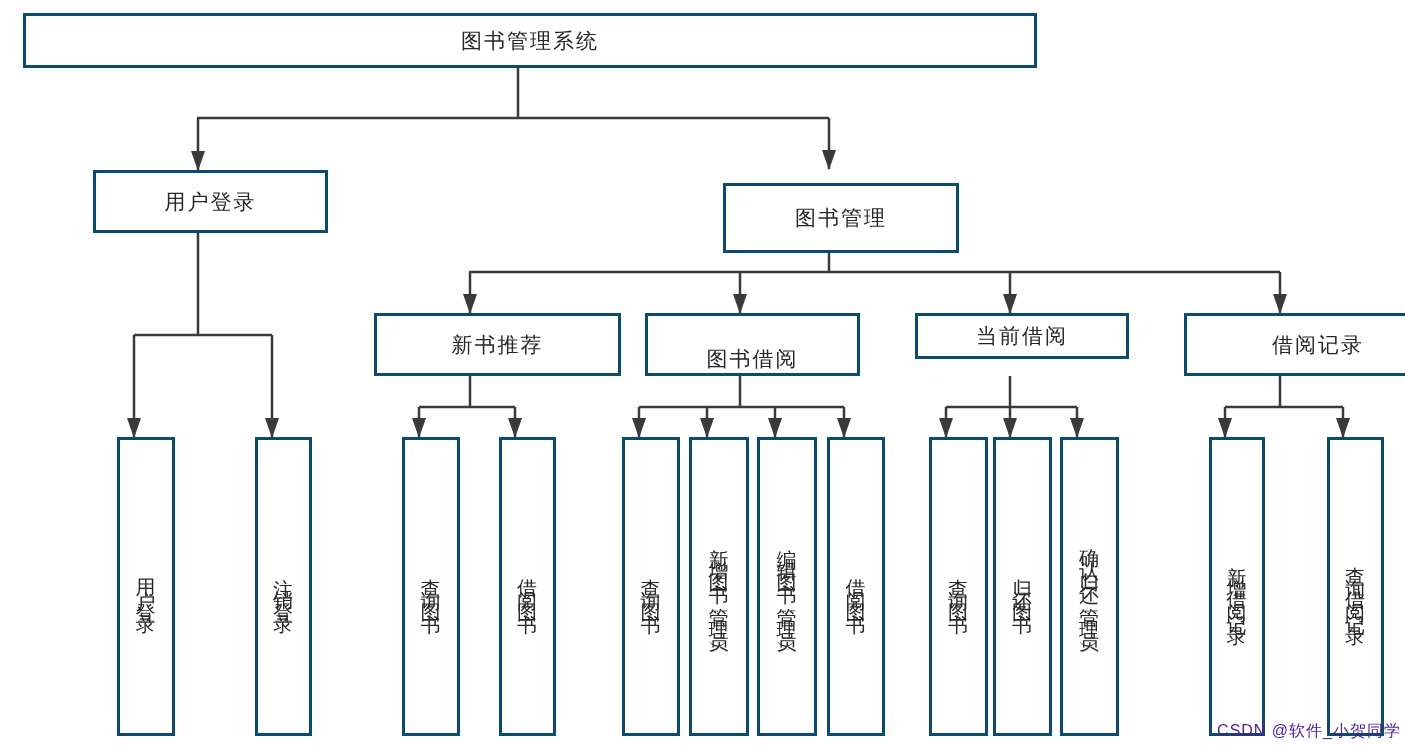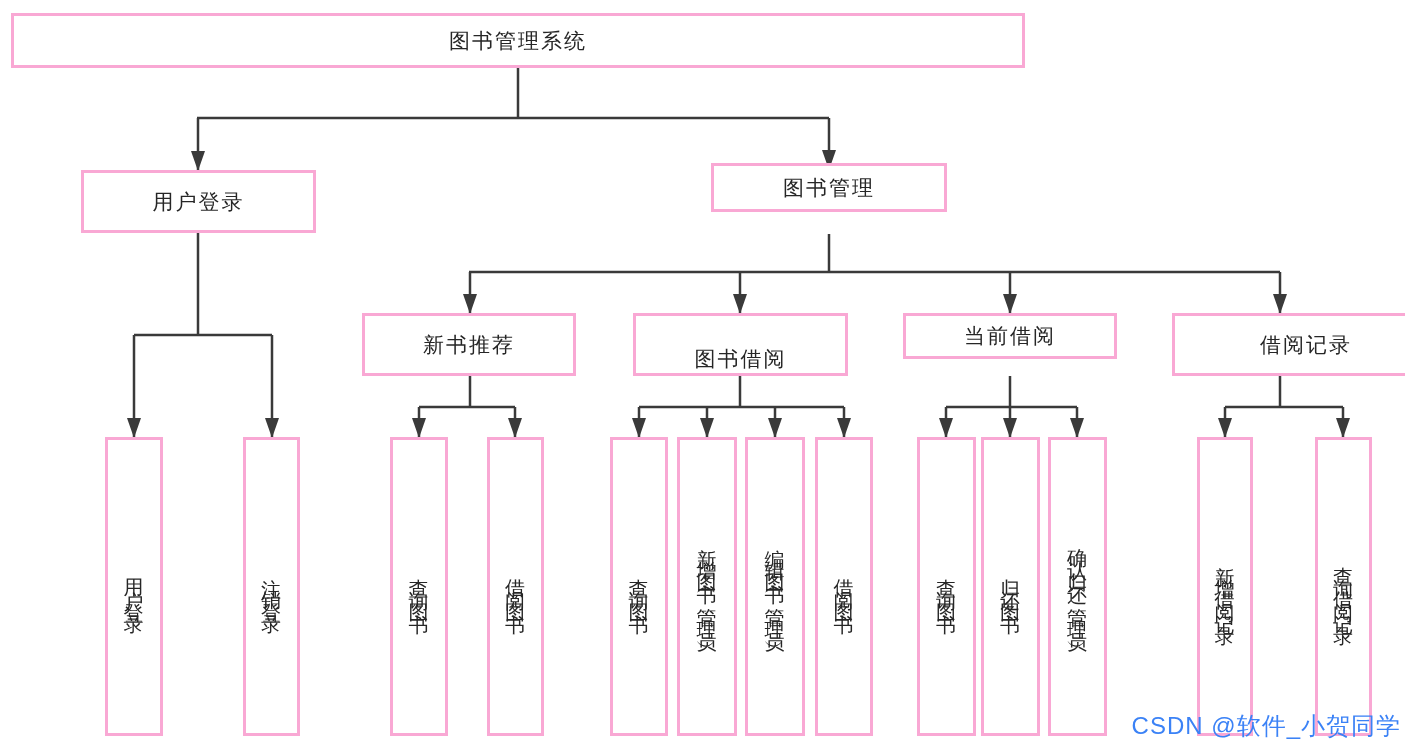--- a/index.html
+++ b/index.html
@@ -14,43 +14,44 @@
   .connectors {
     position: absolute;
     left: 0; top: 0;
     width: 1405px; height: 747px;
     pointer-events: none;
   }
   .node {
     position: absolute;
     box-sizing: border-box;
     background: #ffffff;
-    border: 3px solid #f9a8d4;
+    border: 3px solid #0c4a6e;
     display: flex;
     align-items: center;
     justify-content: center;
     color: #262626;
     z-index: 2;
+    margin-left: 12px;
   }
   .node.h { font-size: 21px; letter-spacing: 2px; }
   .node.v span {
     writing-mode: vertical-rl;
     text-orientation: mixed;
     font-size: 20px;
     letter-spacing: 12px;
     line-height: 1;
     white-space: nowrap;
   }
   
   .b-root        { left: 11px;   top: 13px;  width: 1014px; height: 55px; }
   
   .b-user-login  { left: 81px;   top: 170px; width: 235px;  height: 63px; }
-  .b-book-mgmt   { left: 711px;  top: 163px; width: 236px;  height: 49px; }
-  
-  .b-new-book    { left: 362px;  top: 313px; width: 214px;  height: 63px; }
+  .b-book-mgmt   { left: 711px;  top: 183px; width: 236px;  height: 70px; }
+  
+  .b-new-book    { left: 362px;  top: 313px; width: 247px;  height: 63px; }
   .b-book-borrow { left: 633px;  top: 313px; width: 215px;  height: 63px; align-items: flex-end; }
   .b-cur-borrow  { left: 903px;  top: 313px; width: 214px;  height: 46px; }
   .b-borrow-rec  { left: 1172px; top: 313px; width: 252px;  height: 63px; padding-left: 16px; }
   
   .lf-login      { left: 105px;  top: 437px; width: 58px; height: 299px; }
   .lf-logout     { left: 243px;  top: 437px; width: 57px; height: 299px; }
   .lf-nbr-query  { left: 390px;  top: 437px; width: 58px; height: 299px; }
   .lf-nbr-borrow { left: 487px;  top: 437px; width: 57px; height: 299px; }
   .lf-bb-query   { left: 610px;  top: 437px; width: 58px; height: 299px; }
   .lf-bb-add     { left: 677px;  top: 437px; width: 60px; height: 299px; }
@@ -59,22 +60,22 @@
   .lf-cb-query   { left: 917px;  top: 437px; width: 59px; height: 299px; }
   .lf-cb-return  { left: 981px;  top: 437px; width: 59px; height: 299px; }
   .lf-cb-confirm { left: 1048px; top: 437px; width: 59px; height: 299px; }
   .lf-br-add     { left: 1197px; top: 437px; width: 56px; height: 299px; }
   .lf-br-query   { left: 1315px; top: 437px; width: 57px; height: 299px; }
 
   .watermark {
     position: absolute;
     right: 4px;
     bottom: 5px;
-    font-size: 24px;
-    color: #3b82f6;
+    font-size: 16px;
+    color: #4c1d95;
     z-index: 5;
     letter-spacing: 1px;
     white-space: nowrap;
   }
 </style>
 </head>
 <body>
 
 <div class="stage">
 

